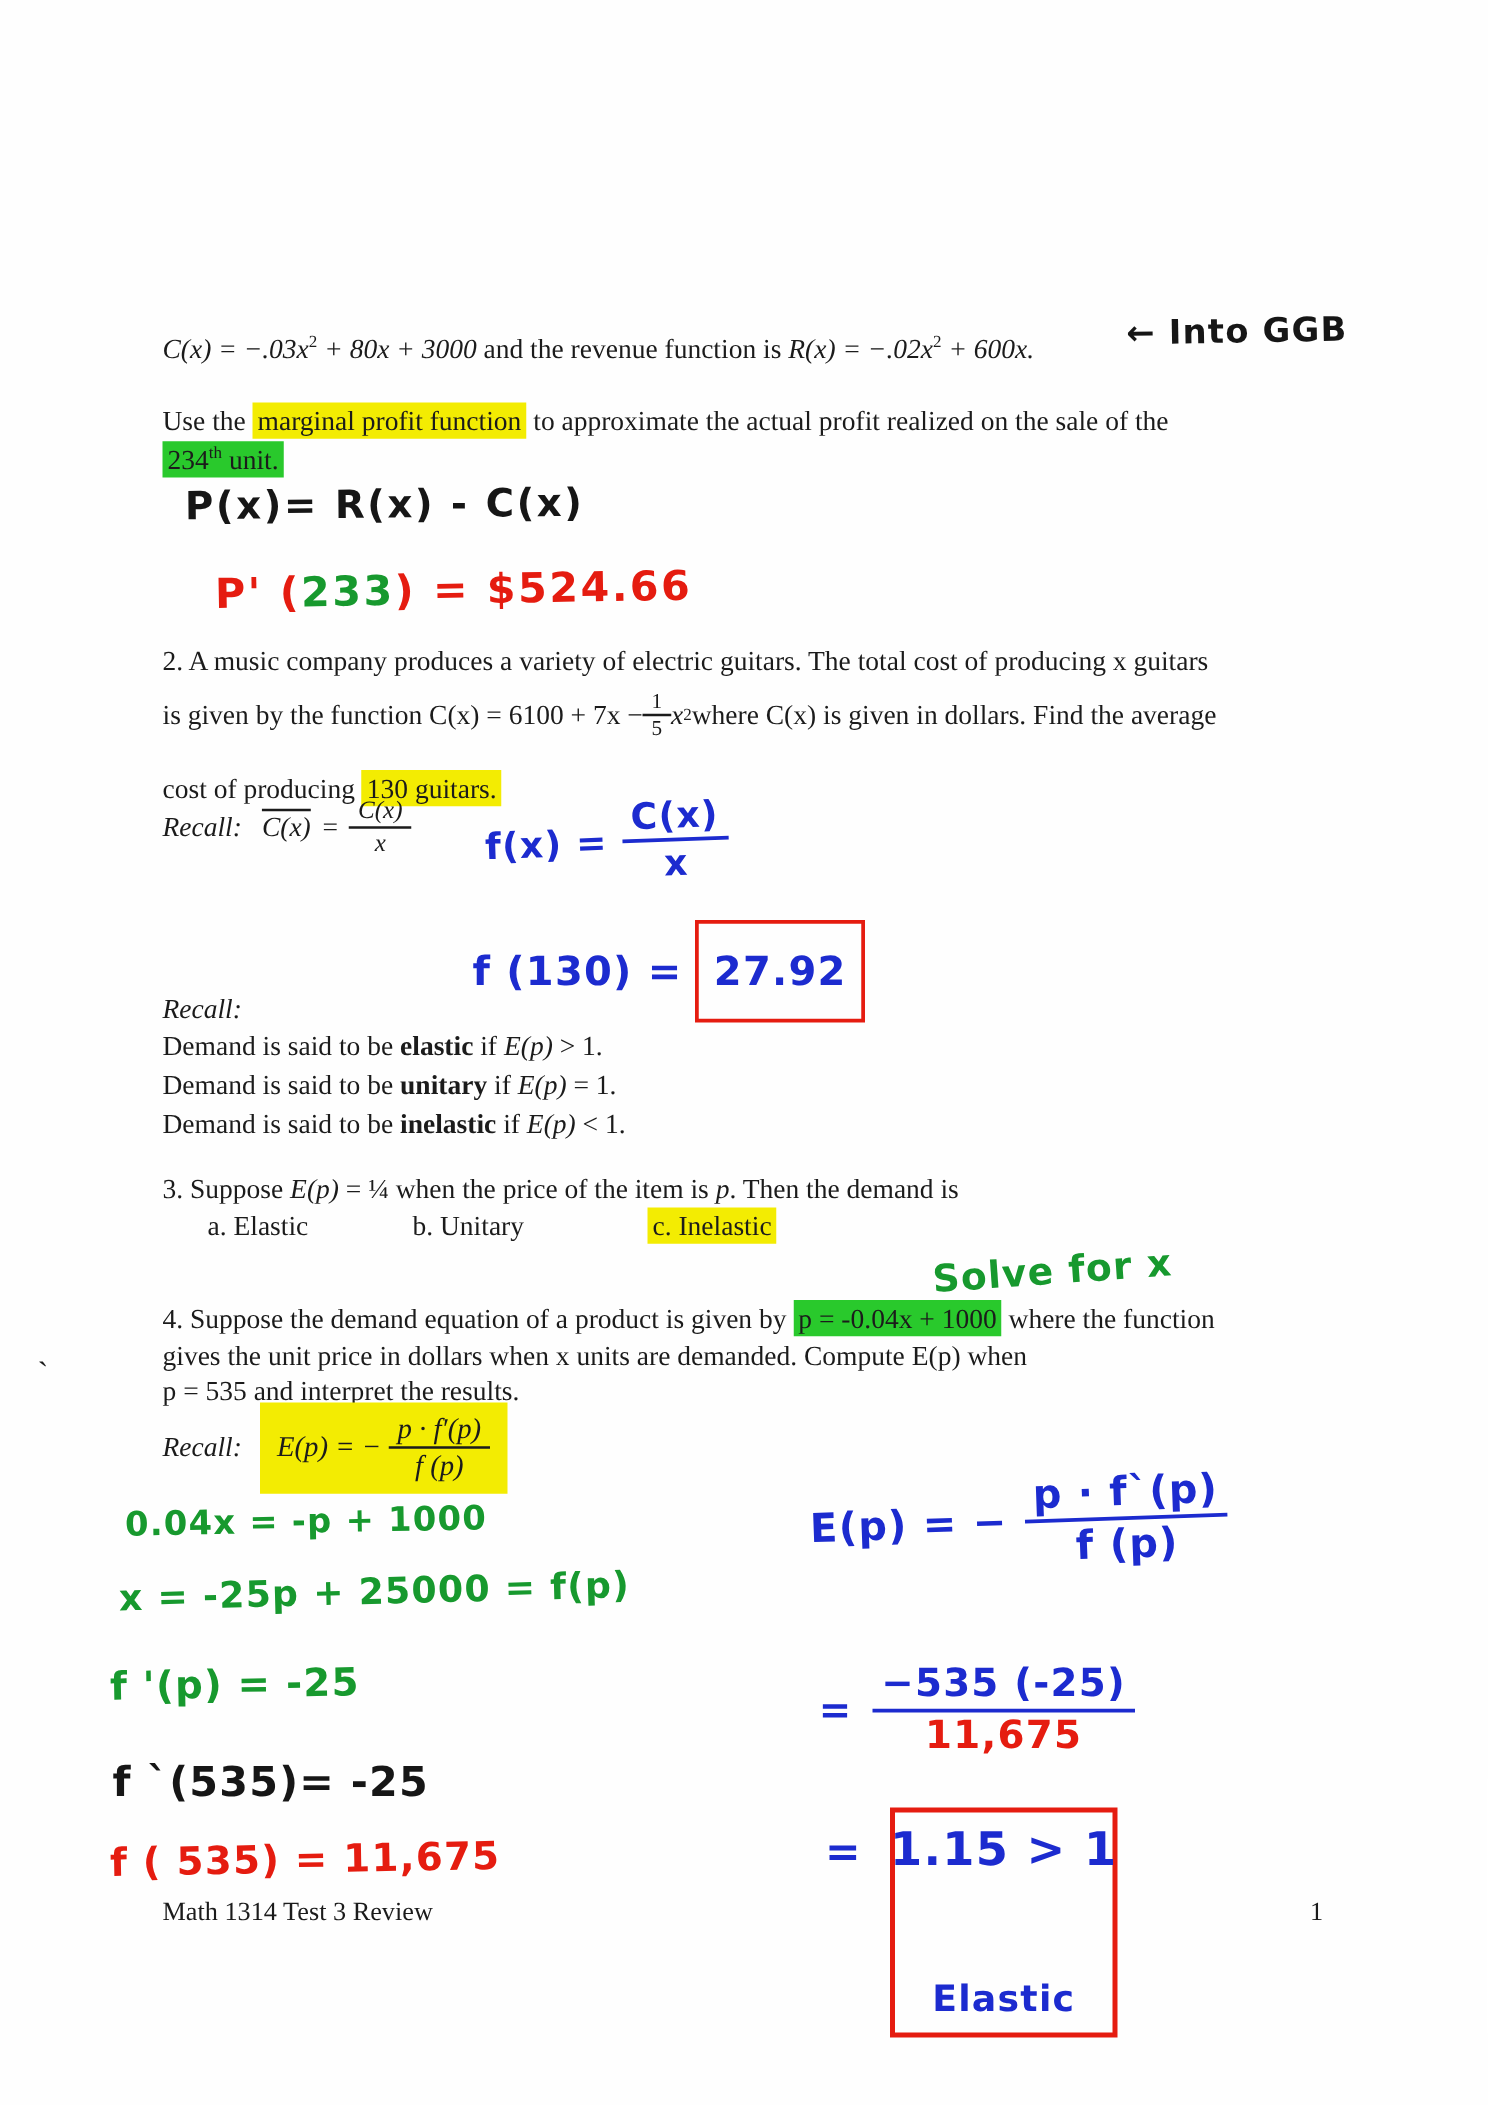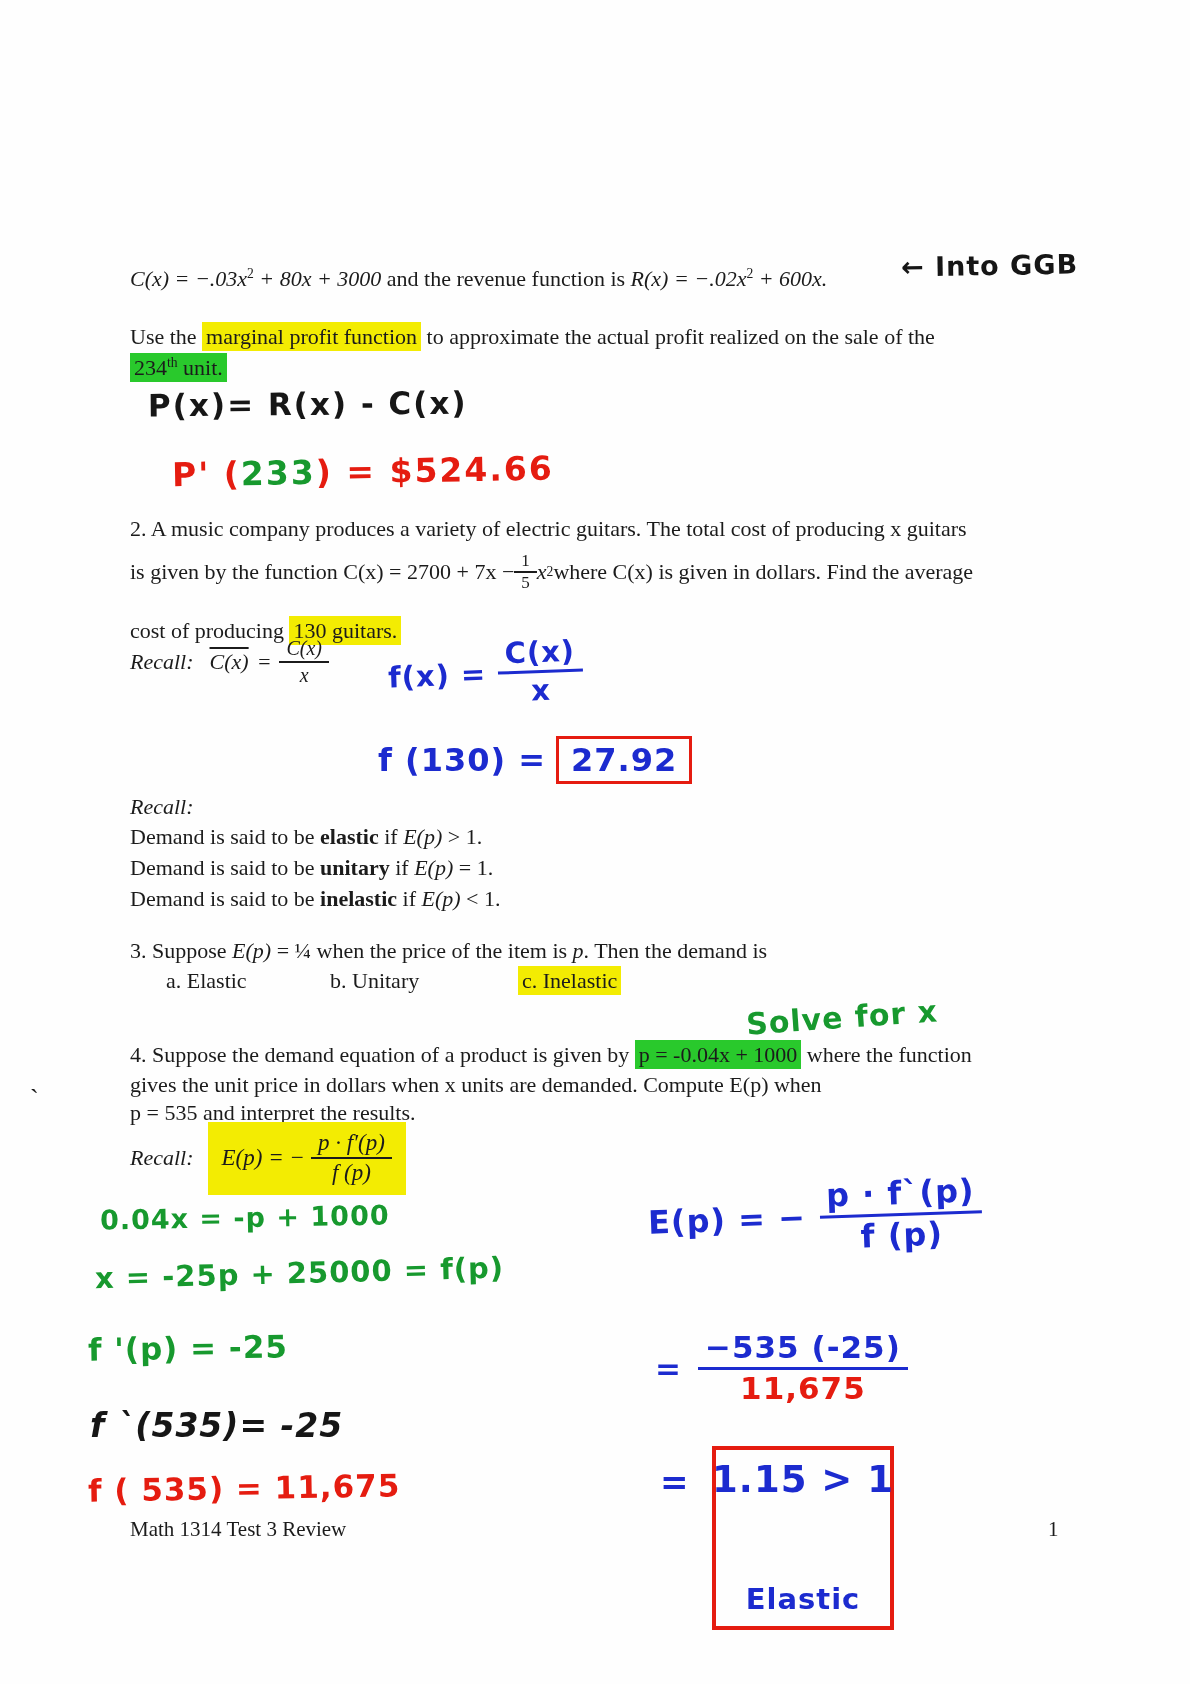--- a/index.html
+++ b/index.html
@@ -20,21 +20,21 @@
   .ink-red   { color:#e51c10; }
   .ink-green { color:#17992e; }
   .ink-blue  { color:#1c2bcf; }
   .row { display:flex; align-items:center; }
   .frac { display:inline-flex; flex-direction:column; align-items:center; line-height:1.15; vertical-align:middle; }
   .frac .fnum { border-bottom:2px solid currentColor; padding:0 7px 1px; }
   .frac .fden { padding-top:1px; }
   .frac.hwf .fnum { border-bottom-width:3px; }
   .frac-sm { font-size:17px; line-height:1.05; }
   .ovl { text-decoration:overline; }
-  .redbox { border:3px solid #e51c10; padding:2px 12px; display:inline-block; }
+  .redbox { border:3px solid #e51c10; padding:19px 12px; display:inline-block; }
   .bigredbox {
     position:absolute; border:4px solid #e51c10;
     display:flex; flex-direction:column; justify-content:space-between; align-items:center;
     padding:8px 6px 10px;
   }
 </style>
 </head>
 <body>
 
 <div class="page">
@@ -52,21 +52,21 @@
   </div>
 
   <div class="abs hw ink-black" style="left:148px; top:386px; font-size:31px; letter-spacing:2px; transform:rotate(-0.5deg);">P(x)= R(x) - C(x)</div>
 
   <div class="abs hw ink-red" style="left:172px; top:452px; font-size:33px; letter-spacing:2px; transform:rotate(-1deg);">
     <span>P' (</span><span class="ink-green">233</span><span>) = $524.66</span>
   </div>
 
   <div class="abs serif" style="left:130px; top:514px;">2.  A music company produces a variety of electric guitars.  The total cost of producing x guitars</div>
   <div class="abs serif row" style="left:130px; top:544px; height:56px;">
-    <span>is given by the function  C(x) = 2700 + 7x − </span>
+    <span>is given by the function  C(x) = 6100 + 7x − </span>
       <span class="frac frac-sm">
         <span class="fnum">1</span>
         <span class="fden">5</span>
       </span>
       <span class="it">x</span>
       <sup>2</sup>
       <span> where C(x) is given in dollars.  Find the average</span>
   </div>
   <div class="abs serif" style="left:130px; top:616px;">
     <span>cost of producing </span><span class="hl-y">130 guitars.</span>
@@ -131,21 +131,21 @@
       <span class="frac it">
           <span class="fnum">p · f′(p)</span>
           <span class="fden">f (p)</span>
         </span>
     </span>
   </div>
 
   <div class="abs hw ink-green" style="left:100px; top:1202px; font-size:27px; transform:rotate(-1deg);">0.04x  =  -p + 1000</div>
   <div class="abs hw ink-green" style="left:95px; top:1256px; font-size:29px; transform:rotate(-1.5deg);">x =  -25p  + 25000 = f(p)</div>
   <div class="abs hw ink-green" style="left:88px; top:1330px; font-size:31px; transform:rotate(-1deg);">f '(p) =  -25</div>
-  <div class="abs hw ink-black" style="left:90px; top:1406px; font-size:33px;font-style:italic;">f `(535)= -25</div>
+  <div class="abs hw ink-black" style="left:90px; top:1406px; font-size:33px;">f `(535)= -25</div>
   <div class="abs hw ink-red" style="left:88px; top:1470px; font-size:31px; transform:rotate(-1deg);">f ( 535) =  11,675</div>
 
   <div class="abs hw ink-blue row" style="left:648px; top:1178px; font-size:32px; transform:rotate(-2deg);">
     <span style="margin-right:14px;">E(p)  =  −</span>
     <span class="frac hwf">
         <span class="fnum">p · f`(p)</span>
         <span class="fden">f (p)</span>
       </span>
   </div>
   <div class="abs hw ink-blue row" style="left:655px; top:1330px; font-size:31px;">

